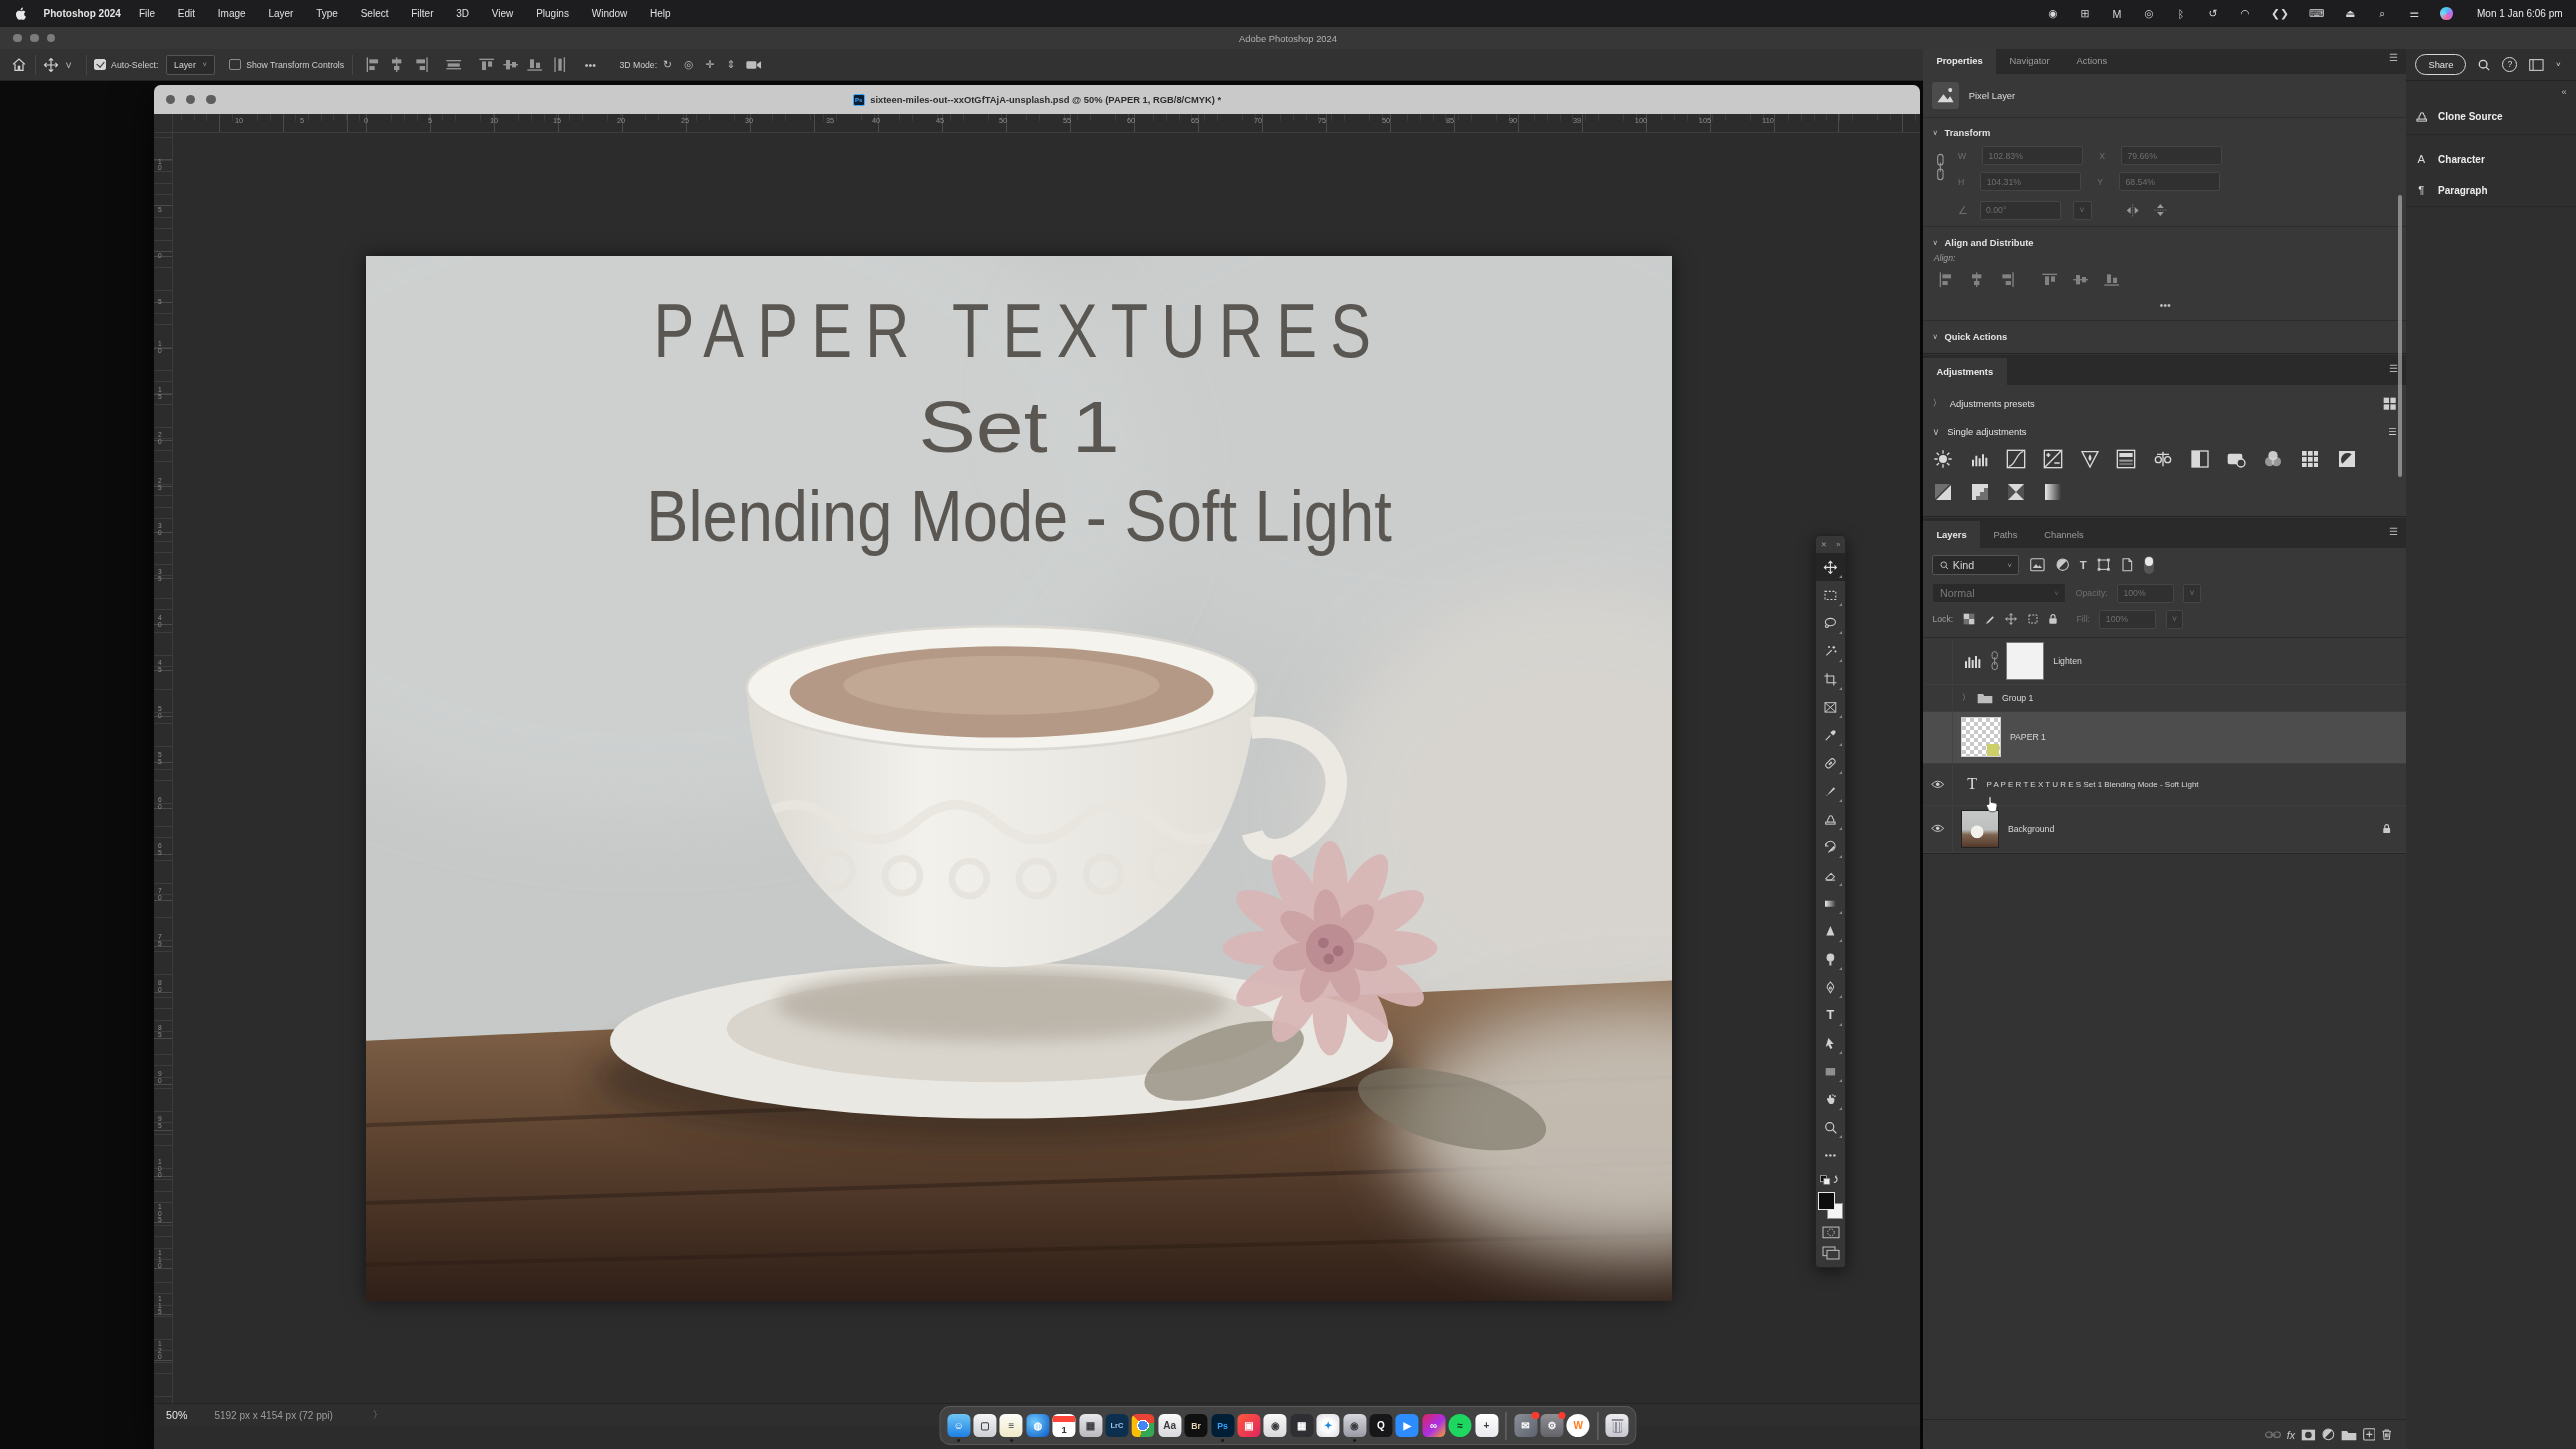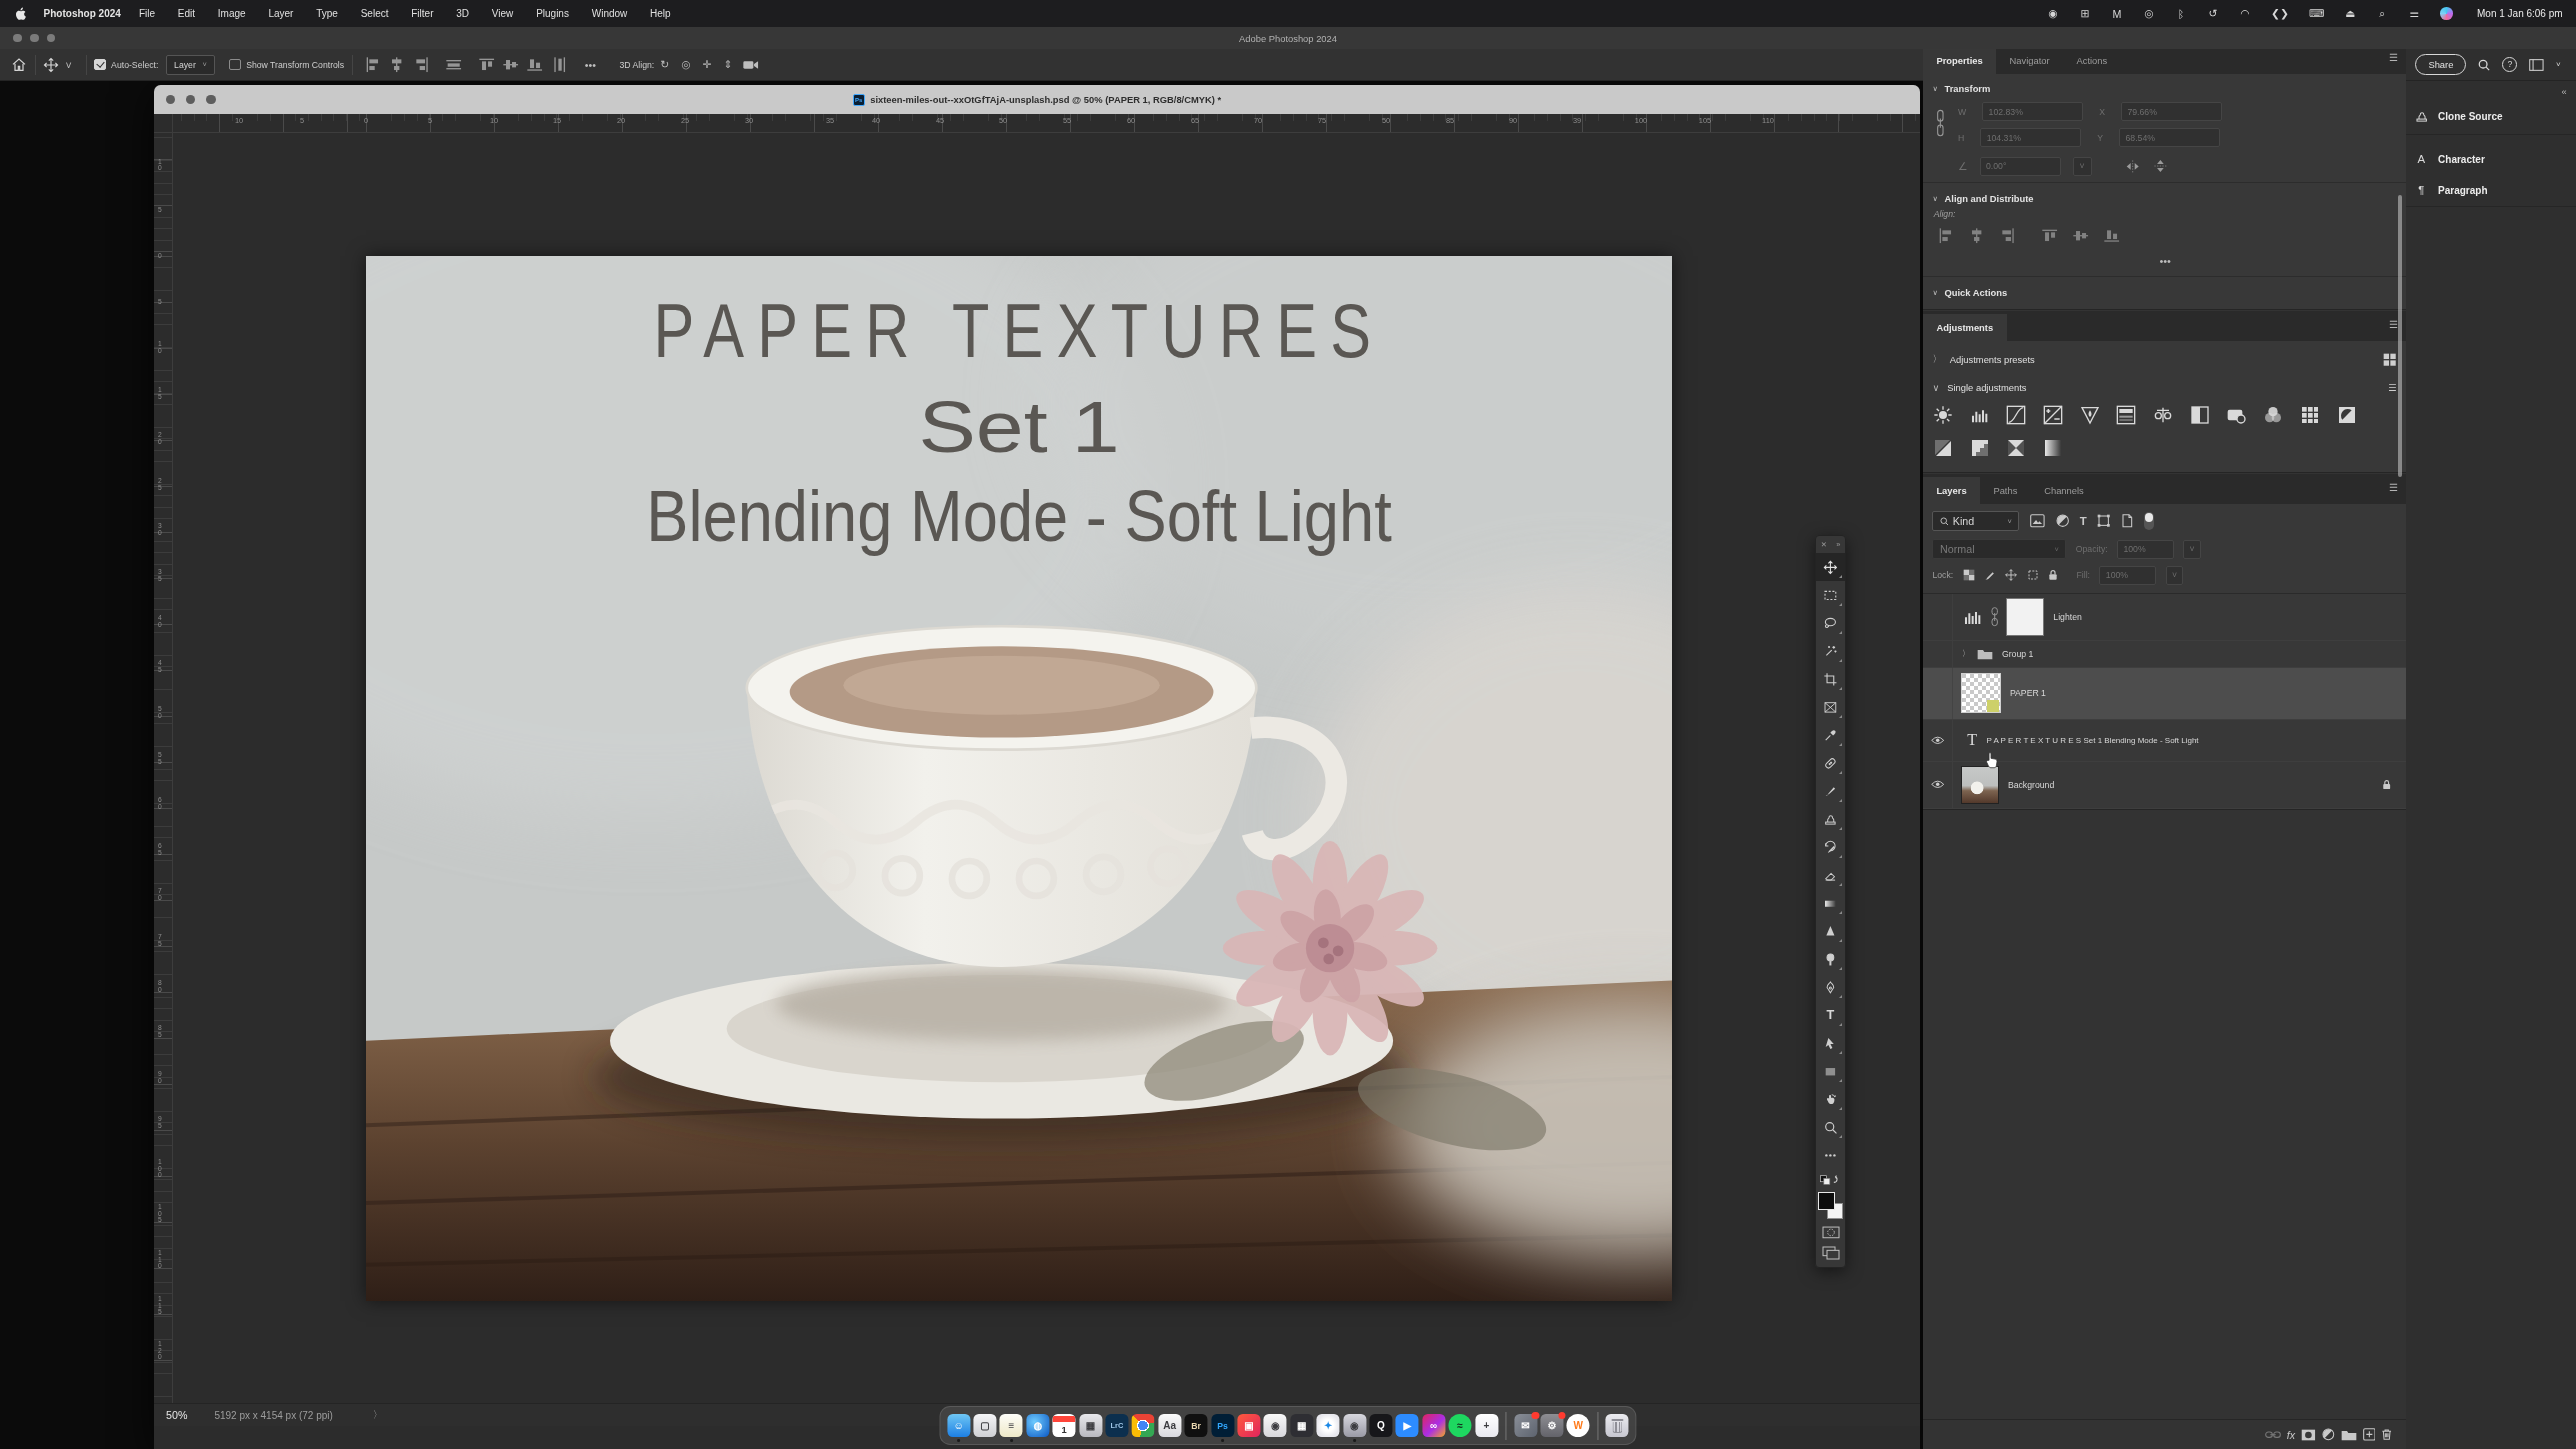--- a/index.html
+++ b/index.html
@@ -297,21 +297,21 @@
       </svg>
     </span>
   <span class="obicon alico">
       <svg width="17.4" height="17.4" viewBox="0 0 26 26" fill="#a8a8a8">
         <rect x="11" y="4" width="5" height="18"></rect>
         <rect x="5" y="2" width="2" height="22"></rect>
         <rect x="19" y="2" width="2" height="22"></rect>
       </svg>
     </span>
   <span class="dim3d" style="margin-left:13.4px">•••</span>
-  <span style="margin-left:17.4px;color:#cfcfcf">3D Align:</span>
+  <span style="margin-left:17.4px;color:#cfcfcf">3D Mode:</span>
   <span class="dim3d">↻</span>
   <span class="dim3d">◎</span>
   <span class="dim3d">✛</span>
   <span class="dim3d">⇕</span>
   <span class="obicon" style="margin-left:4px">
     <svg width="17.4" height="13.4" viewBox="0 0 26 20" fill="#bdbdbd">
         <rect x="2" y="5" width="15" height="11" rx="2"></rect>
         <path d="M18 9l6-4v11l-6-4z"></path>
       </svg>
   </span>
@@ -649,20 +649,28 @@
 
 <div id="paneldock">
 
   <div class="pgroup">
     <div class="tabstrip">
       <span class="tab active">Properties</span>
       <span class="tab">Navigator</span>
       <span class="tab">Actions</span>
       <span class="ham">☰</span>
     </div>
+    <div style="display:flex;align-items:center;gap:9.4px;padding:8px 9.4px;border-bottom:0.7px solid #2c2c2c;">
+      <svg width="27" height="27" viewBox="0 0 40 40">
+          <rect width="40" height="40" rx="5" fill="#4c4c4c"></rect>
+          <path d="M8 30l9-12 6 8 4-5 5 9z" fill="#d9d9d9"></path>
+          <circle cx="27" cy="12" r="3" fill="#d9d9d9"></circle>
+        </svg>
+      <span style="color:#dedede;font-size:9.4px">Pixel Layer</span>
+    </div>
     <div class="phead">
         <span class="chv">∨</span>
         <span>Transform</span>
       </div>
     <div style="position:relative;padding:2.7px 9.4px 6.7px 35px;">
       <svg width="10.7" height="29.5" viewBox="0 0 16 44" style="position:absolute;left:12px;top:9.4px">
           <rect x="4" y="2" width="8" height="16" rx="4" fill="none" stroke="#9a9a9a" stroke-width="1.6"></rect>
           <rect x="4" y="24" width="8" height="16" rx="4" fill="none" stroke="#9a9a9a" stroke-width="1.6"></rect>
           <path d="M8 14v14" stroke="#9a9a9a" stroke-width="1.6"></path>
         </svg>

